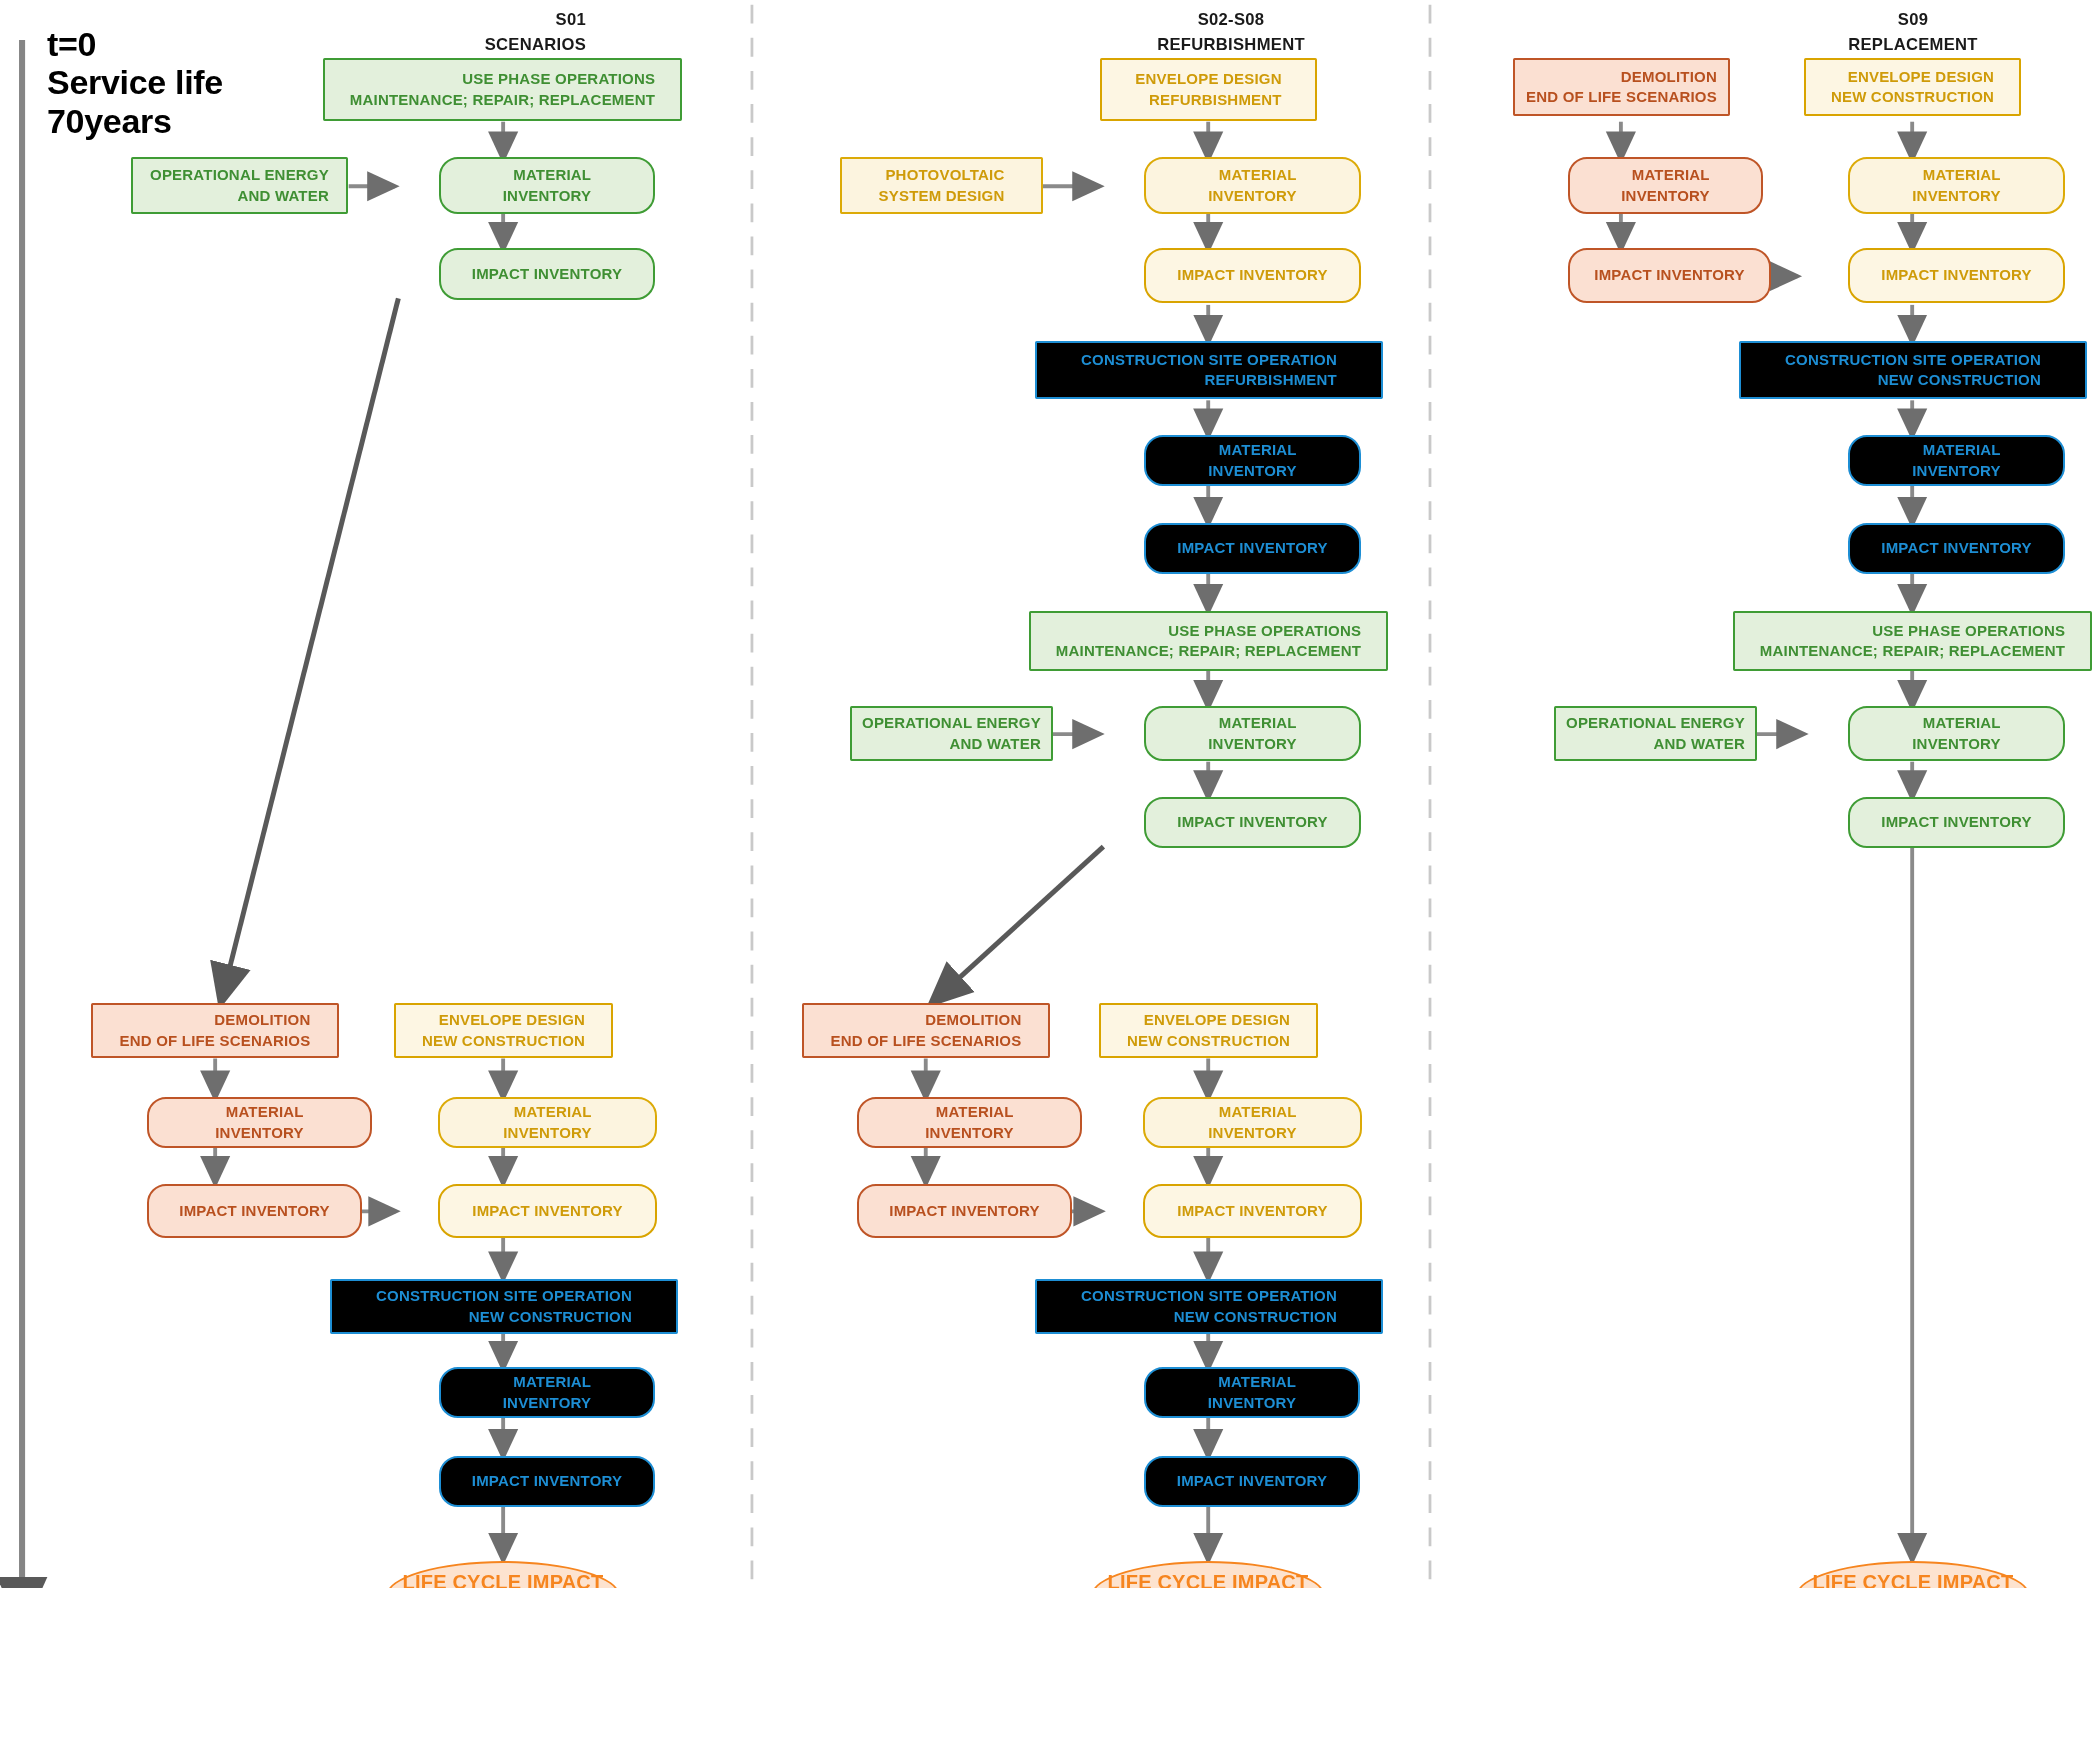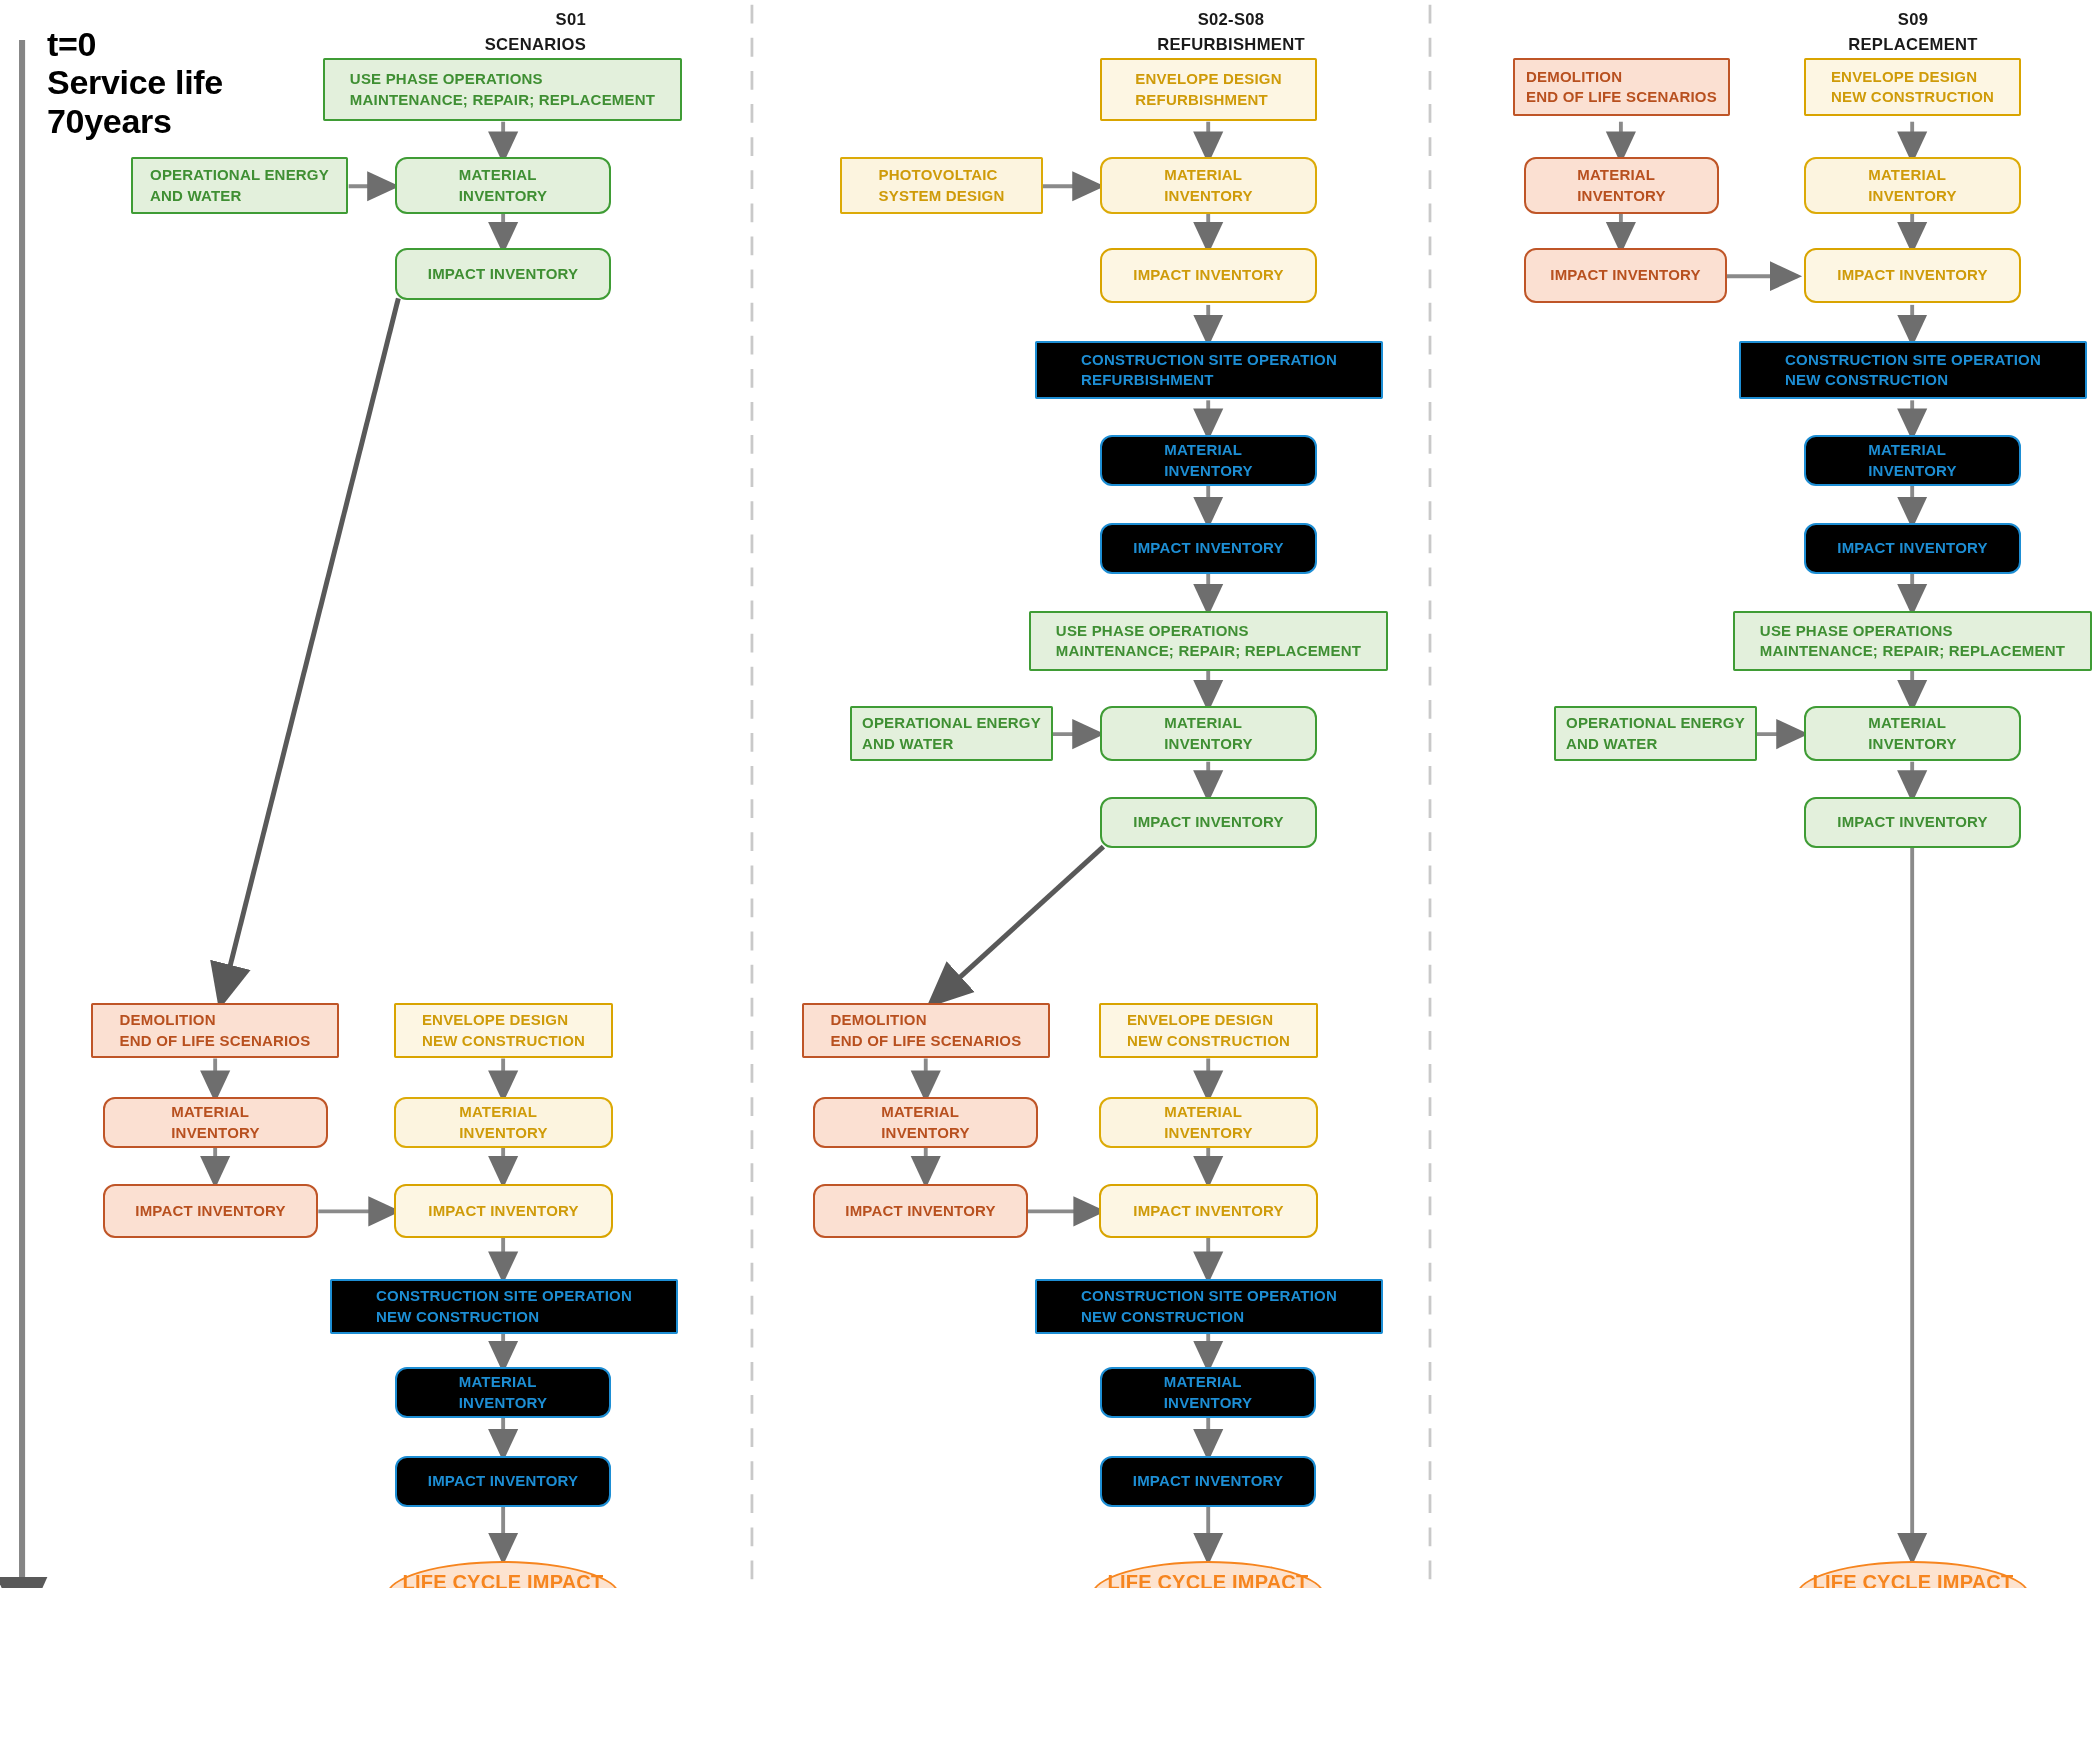--- a/index.html
+++ b/index.html
@@ -7,24 +7,24 @@
   #stage{position:relative;width:2097px;height:1588px;background:#fff;overflow:hidden;}
   #wires{position:absolute;left:0;top:0;width:2097px;height:1754px;pointer-events:none;}
 
   .col-head{position:absolute;text-align:center;color:#1a1a1a;font-weight:bold;line-height:1.5;}
   .col-head .code{font-size:16.6px;letter-spacing:0.3px;}
   .col-head .name{font-size:16.6px;letter-spacing:0.3px;}
 
   .tl-label{position:absolute;color:#000;font-weight:bold;font-size:34px;line-height:1.12;white-space:pre-line;letter-spacing:-0.3px;}
 
   .node{position:absolute;box-sizing:border-box;display:flex;align-items:center;justify-content:center;
-        text-align:left;font-weight:bold;letter-spacing:0.2px;line-height:1.35;font-size:15px;
+        text-align:right;font-weight:bold;letter-spacing:0.2px;line-height:1.35;font-size:15px;
         border-width:2.8px;border-style:solid;padding:2.2px 5.5px;}
   .node.sq{border-radius:1.7px;}
-  .node.rd{border-radius:12px;}
+  .node.rd{border-radius:19px;margin-left:44px;}
   .node .txt{white-space:pre-line;display:block;}
 
   
   .green {background:#e3f0dc;border-color:#3f9c35;color:#3f8f33;}
   .yellow{background:#fdf6e3;border-color:#d9a400;color:#cf9b09;}
   .yellow2{background:#fcf4df;border-color:#dcaa07;color:#cf9b09;}
   .blue  {background:#000000;border-color:#1d8ed4;color:#1d8ed4;}
   .red   {background:#fbe0d2;border-color:#bf5527;color:#b8501f;}
 
   .oval{position:absolute;box-sizing:border-box;display:flex;align-items:center;justify-content:center;

